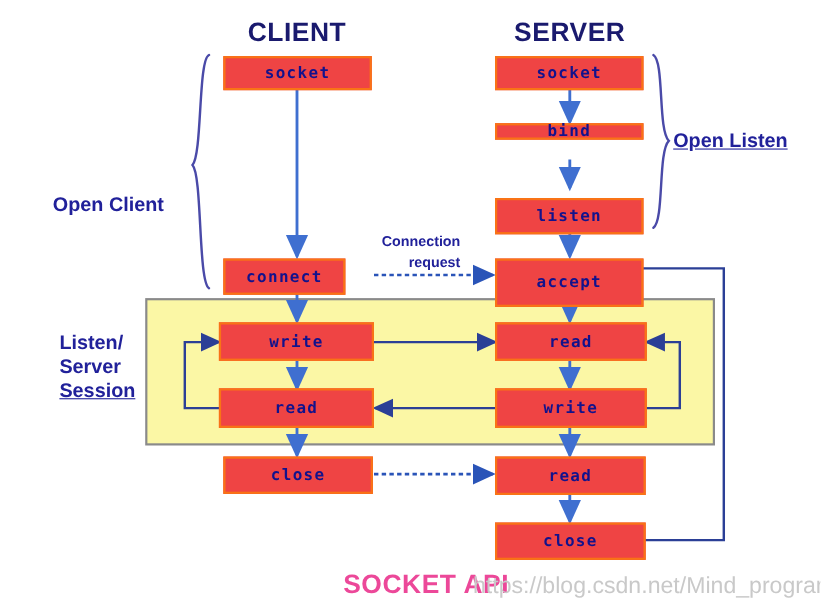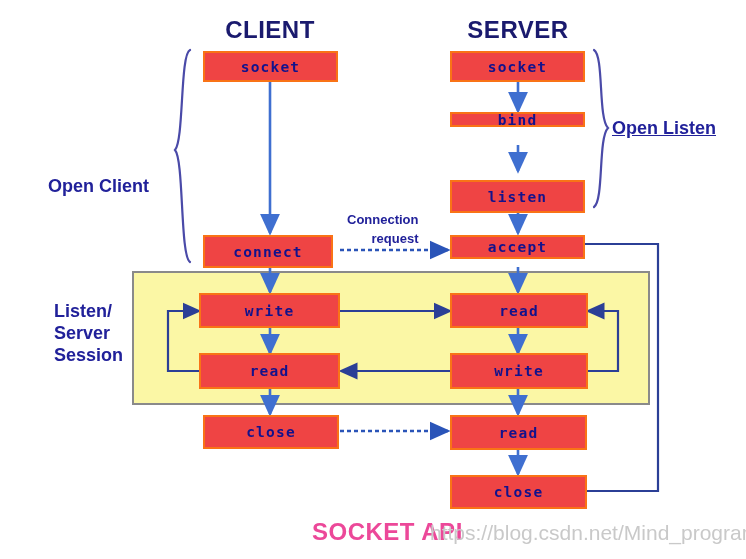--- a/index.html
+++ b/index.html
@@ -135,39 +135,39 @@
   <div class="col-header" style="left:205px; top:16px; width:130px;">CLIENT</div>
   <div class="col-header" style="left:453px; top:16px; width:130px;">SERVER</div>
 
   <div class="side-label" style="left:48px; top:147px;margin-top:28px;">Open Client</div>
 
   <div class="side-label" style="left:612px; top:117px;text-decoration:underline;">Open Listen</div>
 
   <div style="position:absolute; left:54px; top:300px;">
     <div class="side-label" style="position:static;">Listen/</div>
     <div class="side-label" style="position:static;">Server</div>
-    <div class="side-label" style="position:static;">Session</div>
+    <div class="side-label" style="position:static;text-decoration:underline;">Session</div>
   </div>
 
   <div style="position:absolute; left:347px; top:210px; text-align:center; width:96px;">
     <div class="edge-label" style="position:static; text-align:left;">Connection</div>
     <div class="edge-label" style="position:static; text-align:center;">request</div>
   </div>
 
 
   <div class="node-box" style="left:203px; top:51px; width:135px; height:31px;">socket</div>
-  <div class="node-box" style="left:203px; top:235px; width:130px; height:33px;">connect</div>
+  <div class="node-box" style="left:203px; top:235px; width:111px; height:33px;">connect</div>
   <div class="node-box" style="left:199px; top:293px; width:141px; height:35px;">write</div>
   <div class="node-box" style="left:199px; top:353px; width:141px; height:36px;">read</div>
   <div class="node-box" style="left:203px; top:415px; width:136px; height:34px;">close</div>
 
   <div class="node-box" style="left:450px; top:51px; width:135px; height:31px;">socket</div>
   <div class="node-box" style="left:450px; top:112px; width:135px; height:15px;">bind</div>
   <div class="node-box" style="left:450px; top:180px; width:135px; height:33px;">listen</div>
-  <div class="node-box" style="left:450px; top:235px; width:135px; height:24px;">accept</div>
+  <div class="node-box" style="left:450px; top:235px; width:135px; height:44px;">accept</div>
   <div class="node-box" style="left:450px; top:293px; width:138px; height:35px;">read</div>
   <div class="node-box" style="left:450px; top:353px; width:138px; height:36px;">write</div>
   <div class="node-box" style="left:450px; top:415px; width:137px; height:35px;">read</div>
   <div class="node-box" style="left:450px; top:475px; width:137px; height:34px;">close</div>
 
   <div class="title" style="left:312px; top:518px;">SOCKET API</div>
   <div class="watermark" style="left:430px; top:521px;">https://blog.csdn.net/Mind_programmonkey</div>
 
 </div>
 

